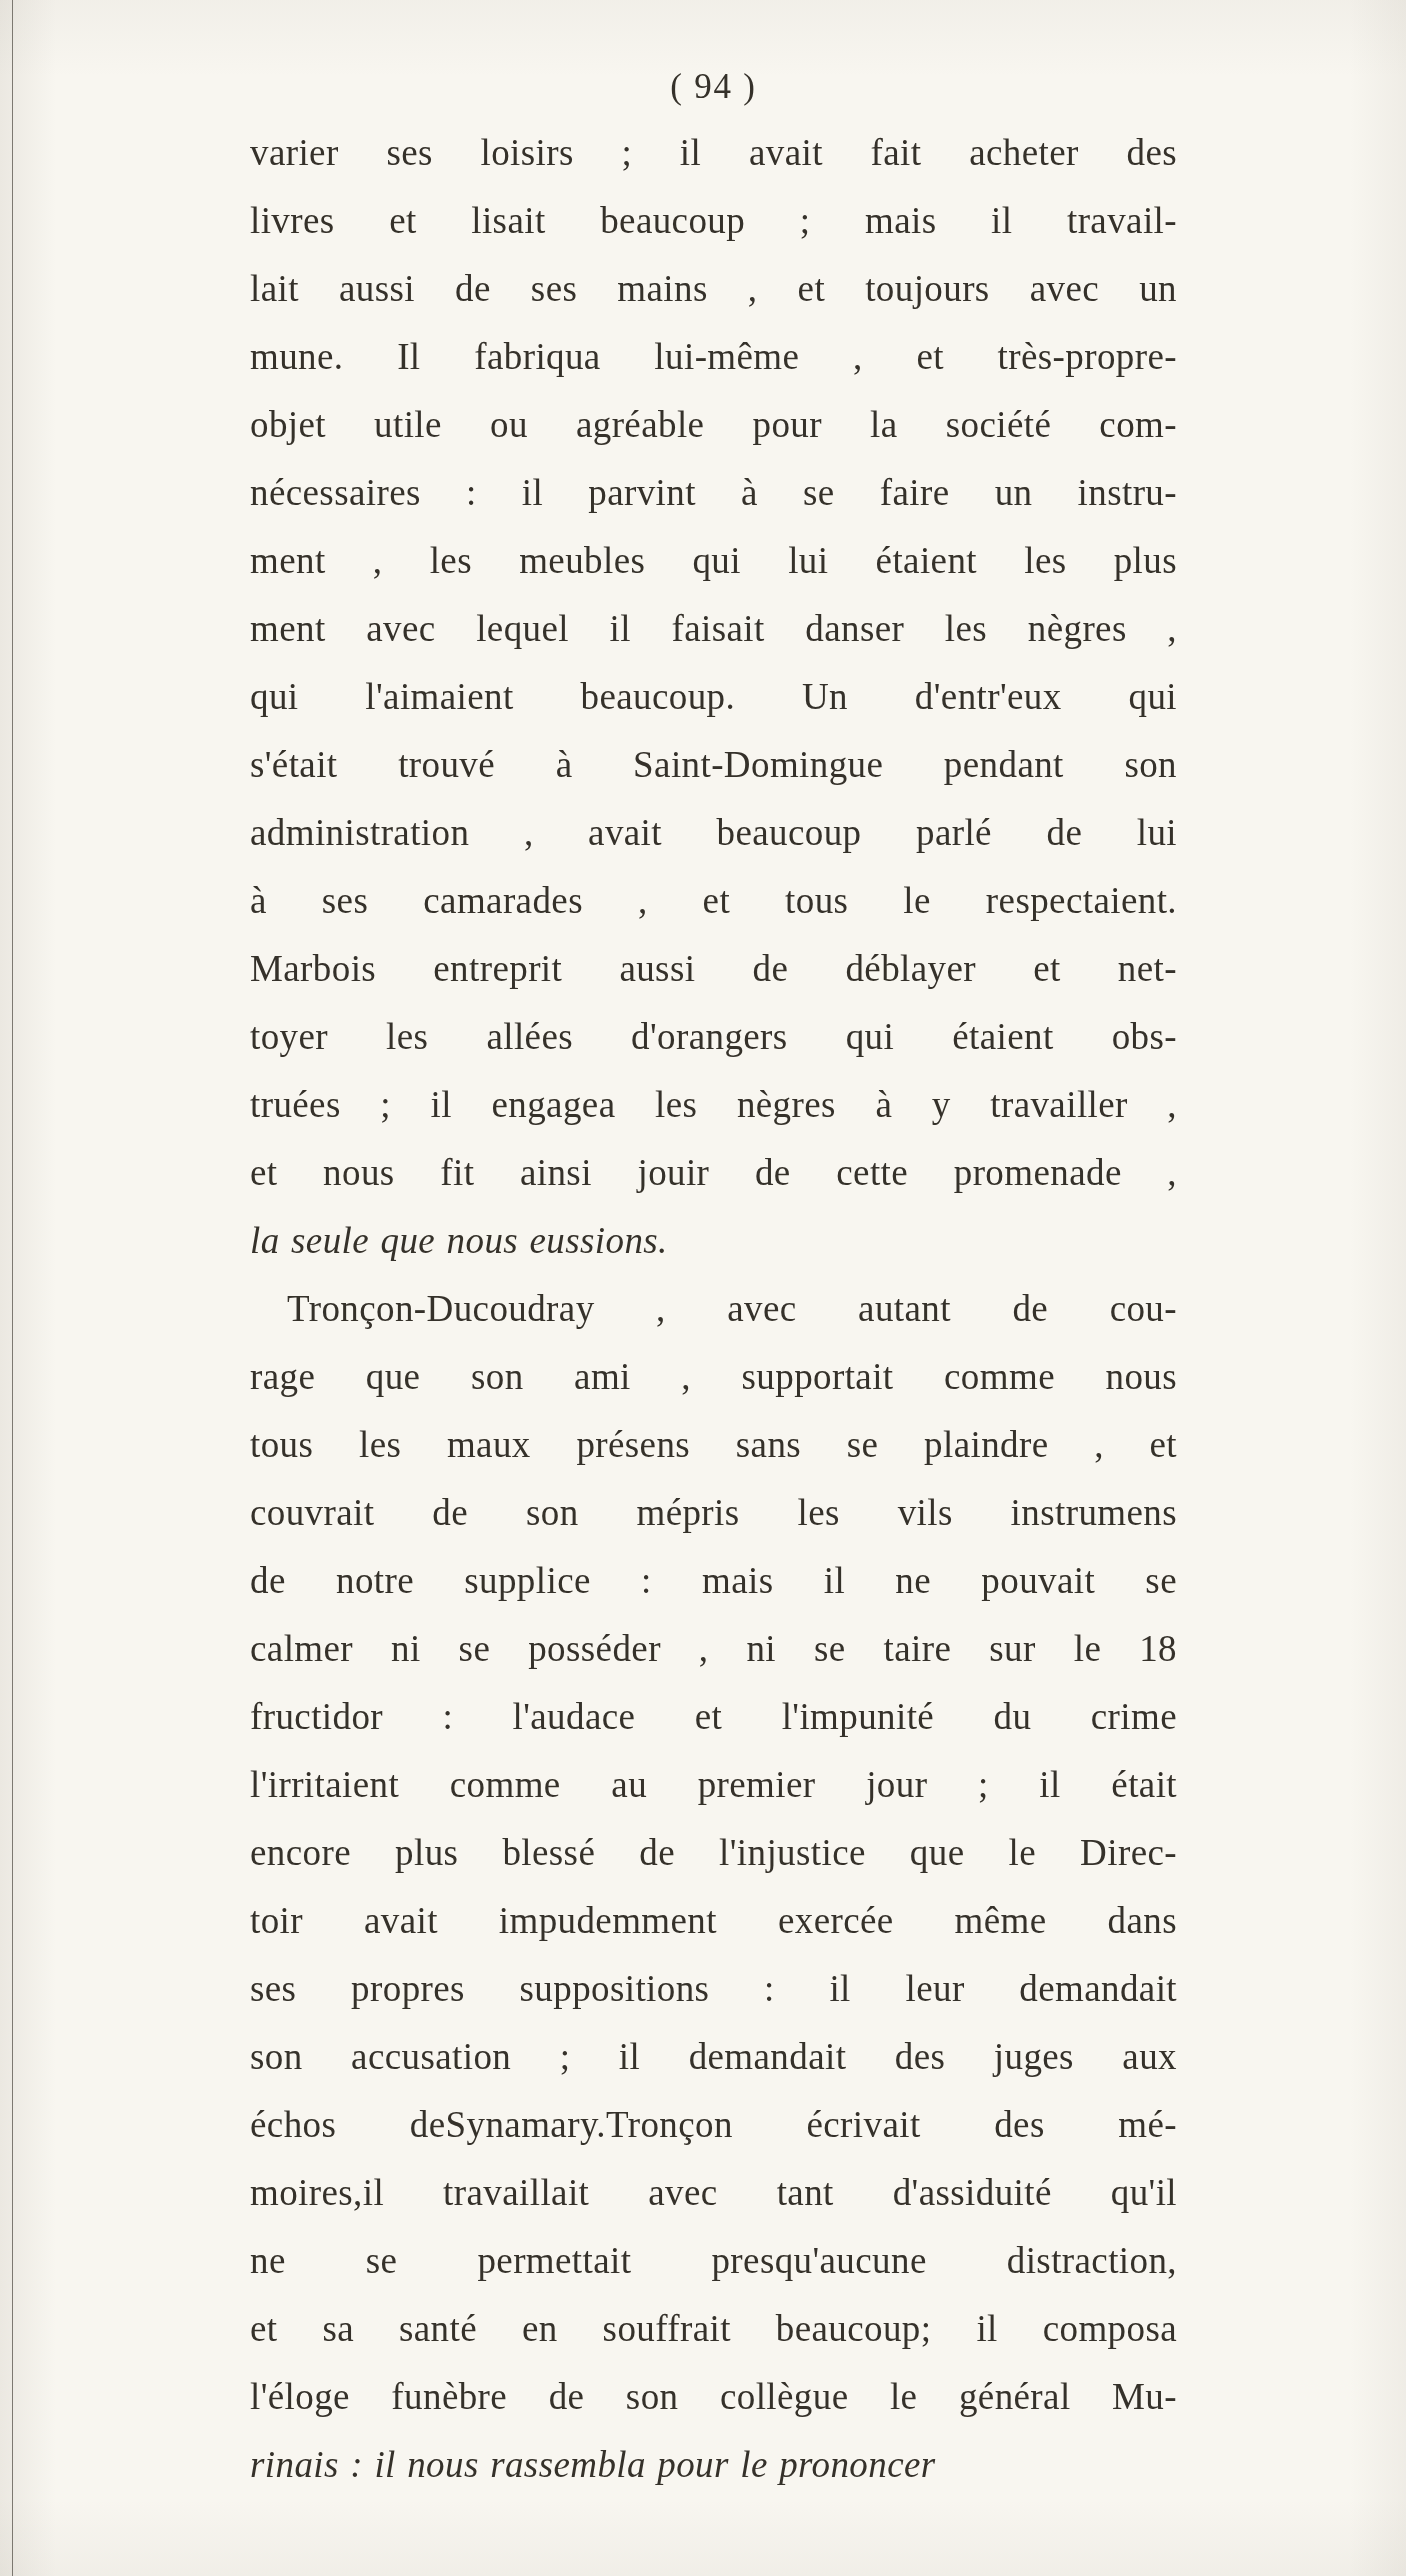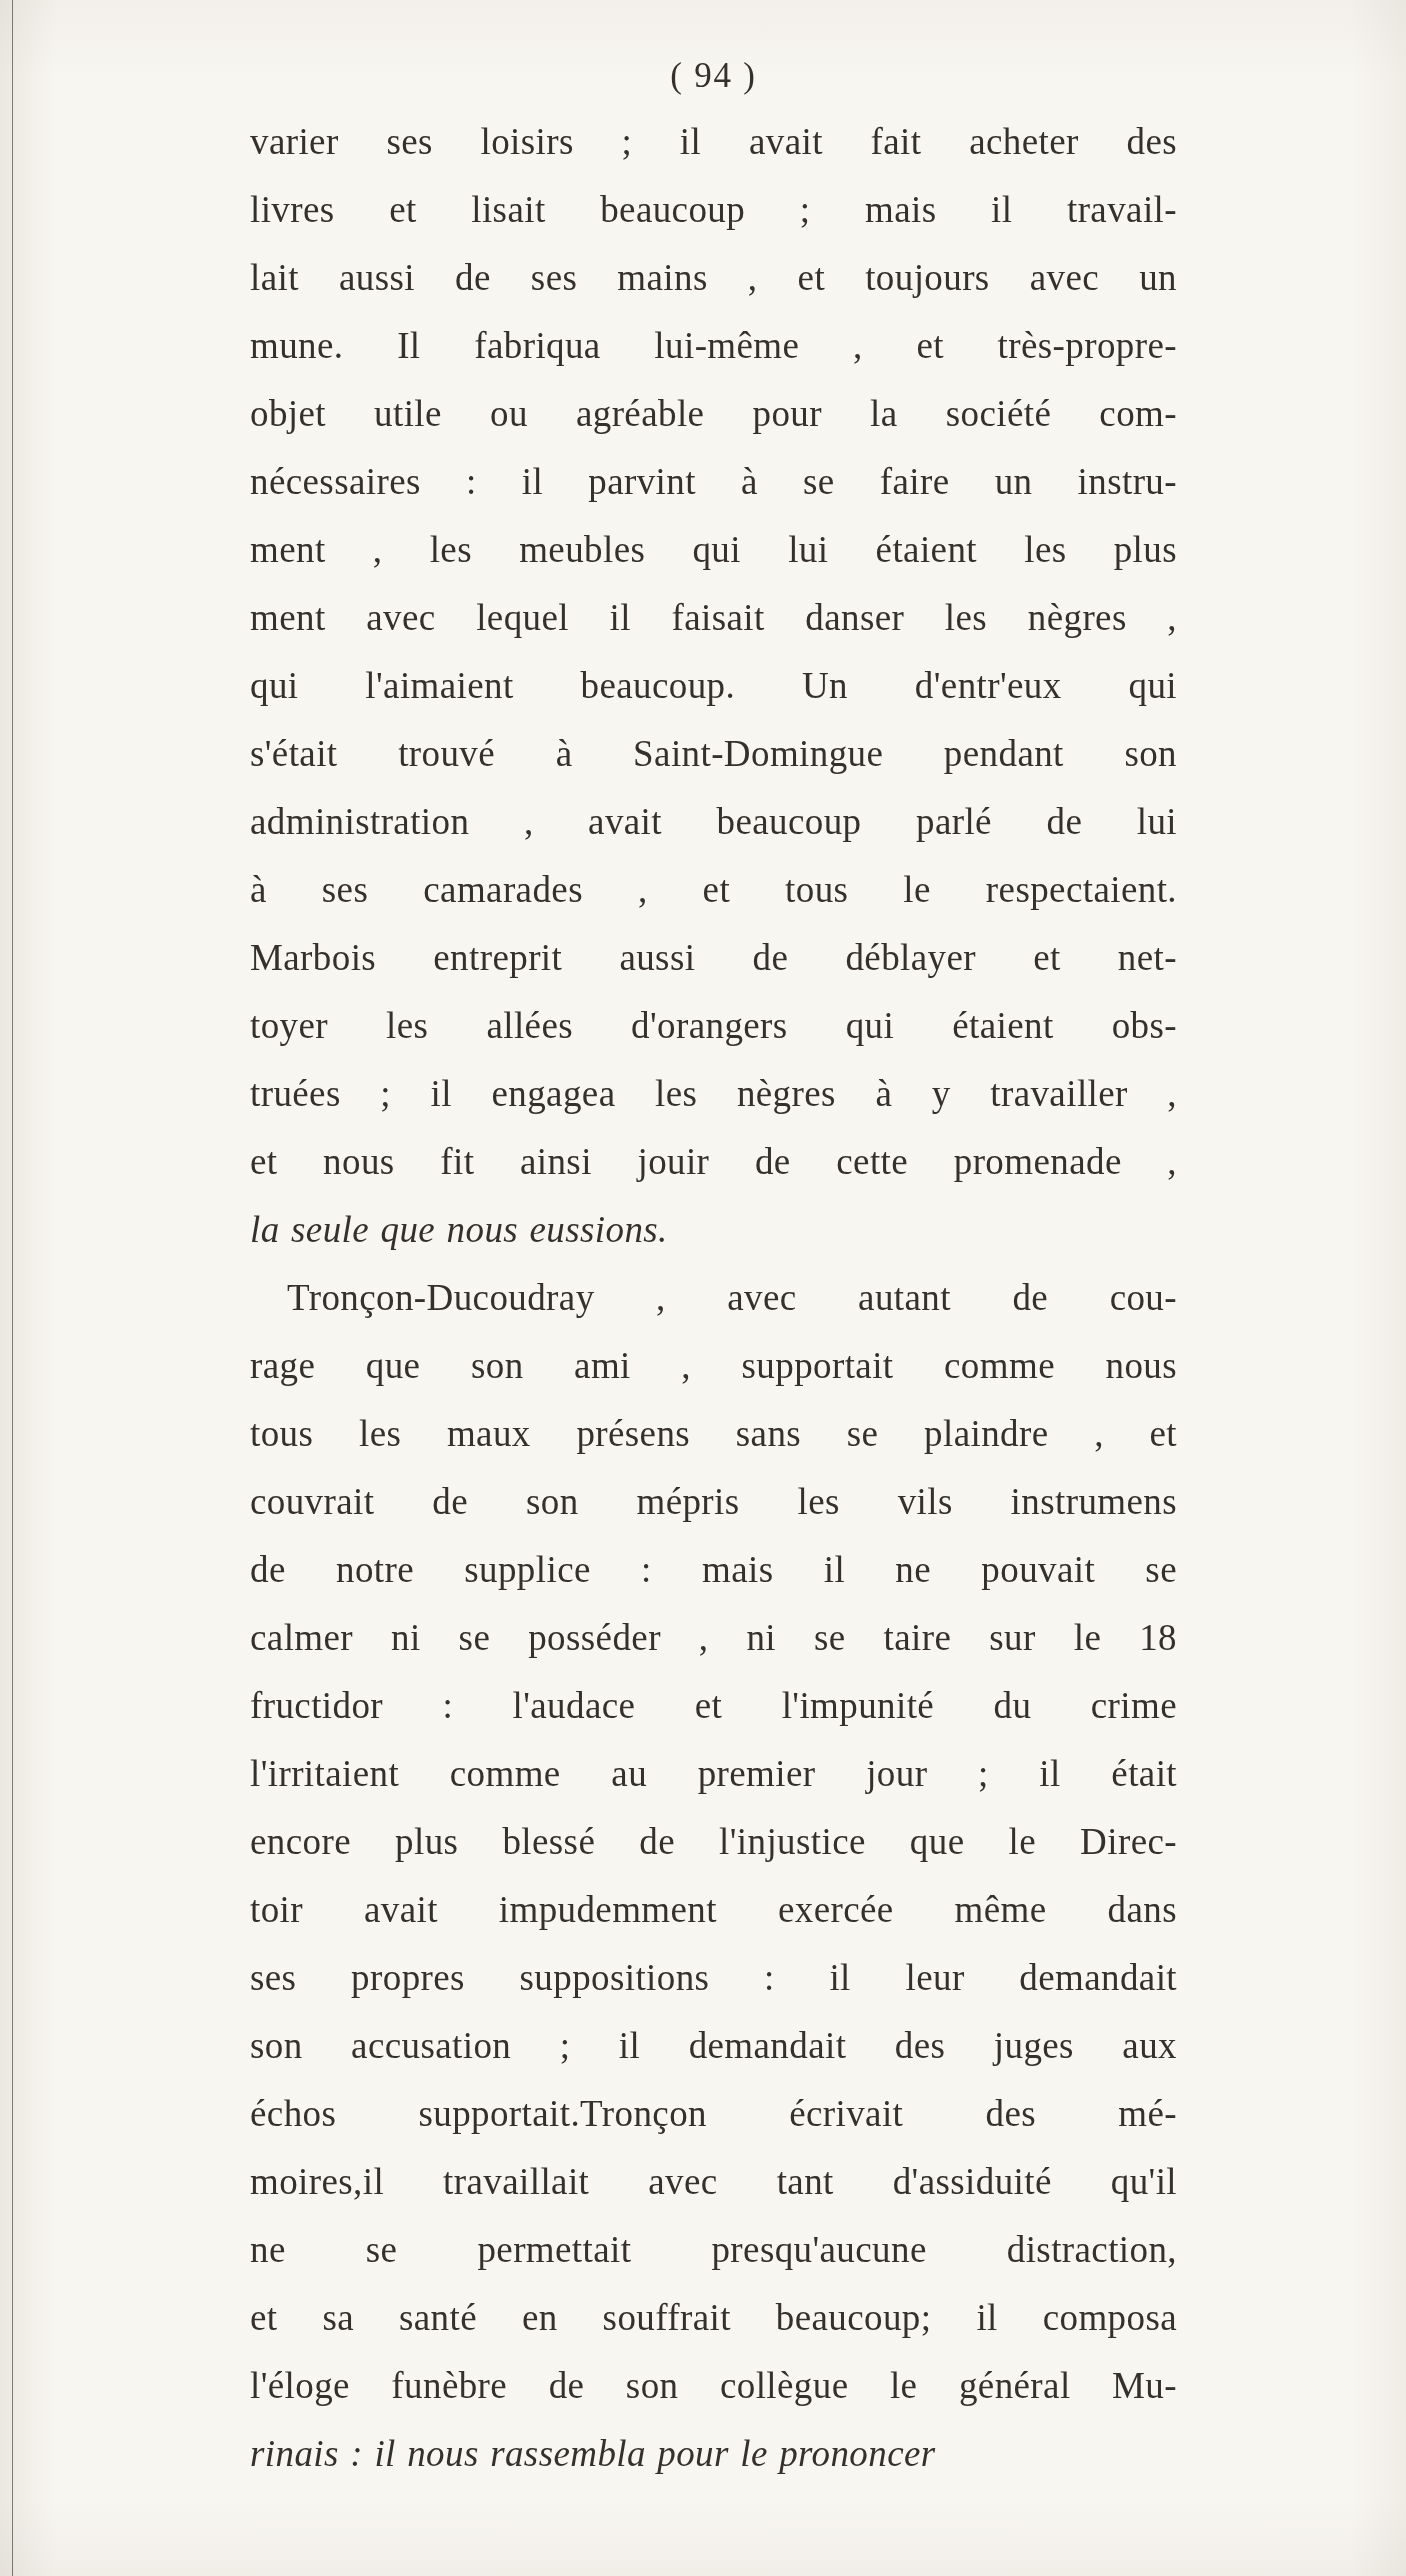--- a/index.html
+++ b/index.html
@@ -32,21 +32,21 @@
     left: 11.5px;
     top: 0;
     bottom: 0;
     width: 1.8px;
     background: var(--edge);
     opacity: 0.75;
   }
   .text-block {
     position: absolute;
     left: 250px;
-    top: 51px;
+    top: 62px;
     width: 927px;
   }
   .page-number {
     text-align: center;
     font-size: 35px;
     line-height: 50px;
     letter-spacing: 1.8px;
     margin-bottom: 7px;
   }
   .paragraph { }
@@ -100,21 +100,21 @@
           <div class="line">tous les maux présens sans se plaindre , et</div>
           <div class="line">couvrait de son mépris les vils instrumens</div>
           <div class="line">de notre supplice : mais il ne pouvait se</div>
           <div class="line">calmer ni se posséder , ni se taire sur le 18</div>
           <div class="line">fructidor : l'audace et l'impunité du crime</div>
           <div class="line">l'irritaient comme au premier jour ; il était</div>
           <div class="line">encore plus blessé de l'injustice que le Direc-</div>
           <div class="line">toir avait impudemment exercée même dans</div>
           <div class="line">ses propres suppositions : il leur demandait</div>
           <div class="line">son accusation ; il demandait des juges aux</div>
-          <div class="line">échos supportait.Tronçon écrivait des mé-</div>
+          <div class="line">échos deSynamary.Tronçon écrivait des mé-</div>
           <div class="line">moires,il travaillait avec tant d'assiduité qu'il</div>
           <div class="line">ne se permettait presqu'aucune distraction,</div>
           <div class="line">et sa santé en souffrait beaucoup; il composa</div>
           <div class="line">l'éloge funèbre de son collègue le général Mu-</div>
           <div class="line last">rinais : il nous rassembla pour le prononcer</div>
         </div>
       </div>
   </div>
 </div>
 

